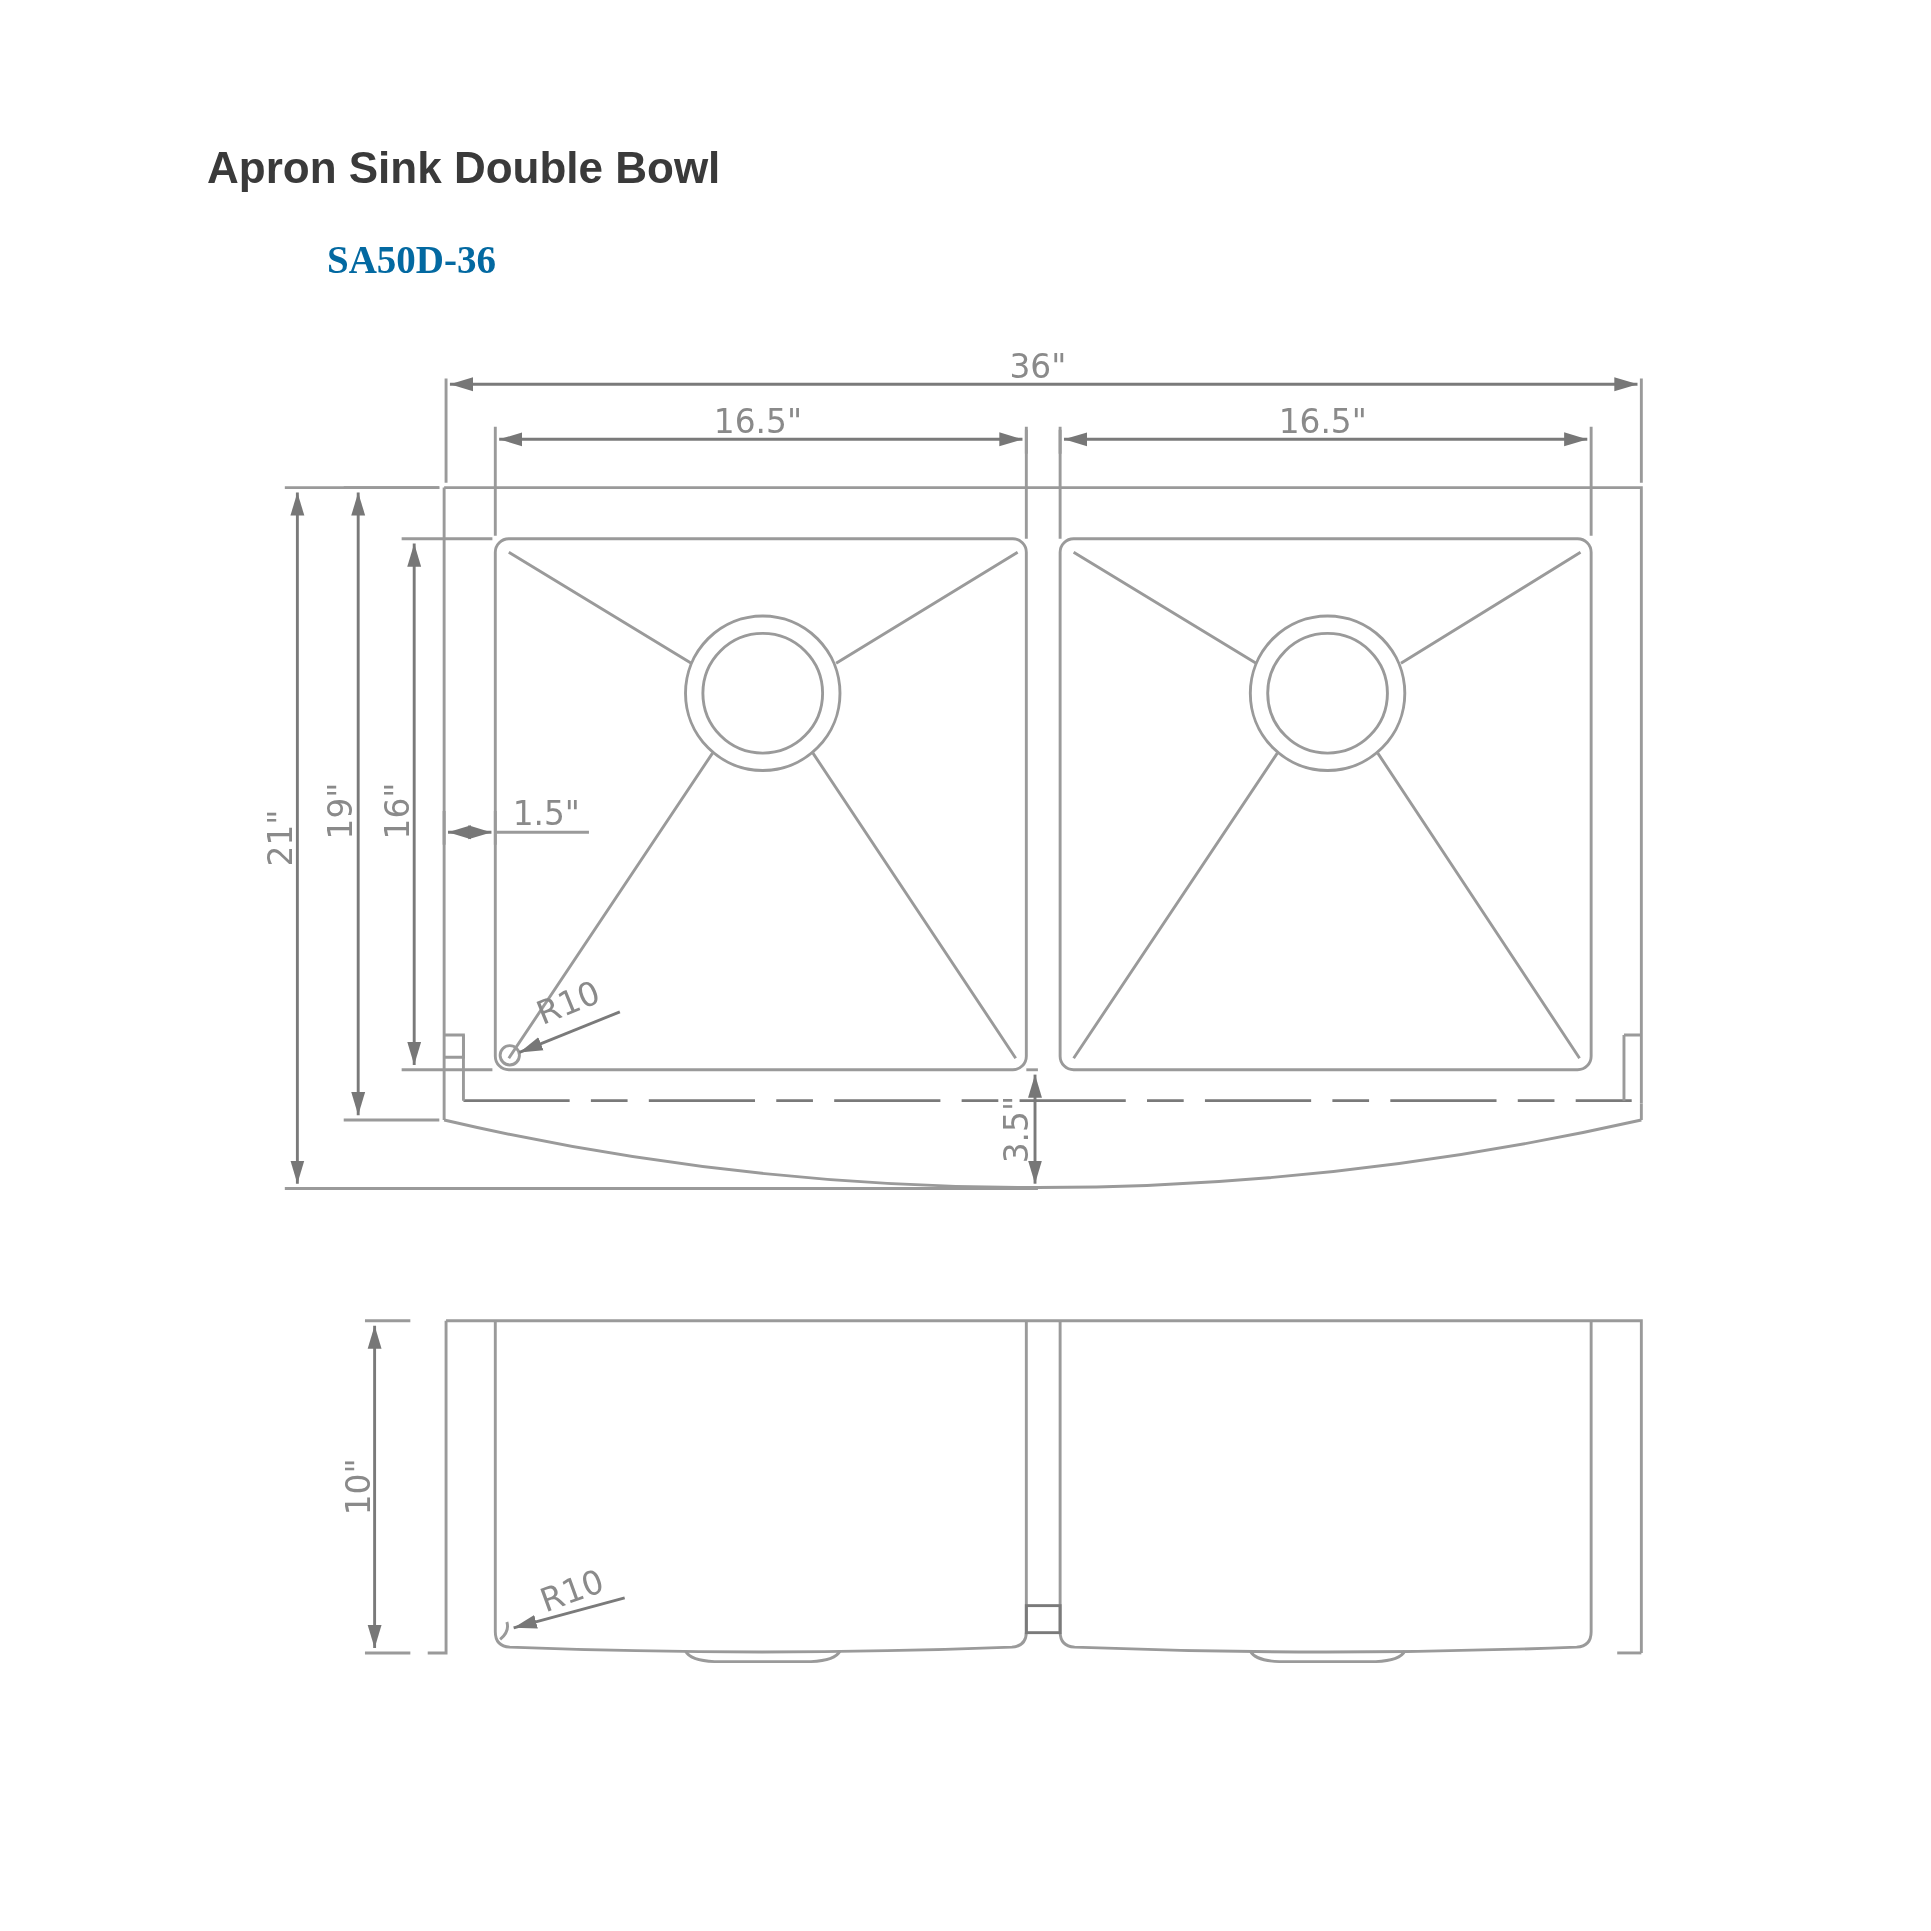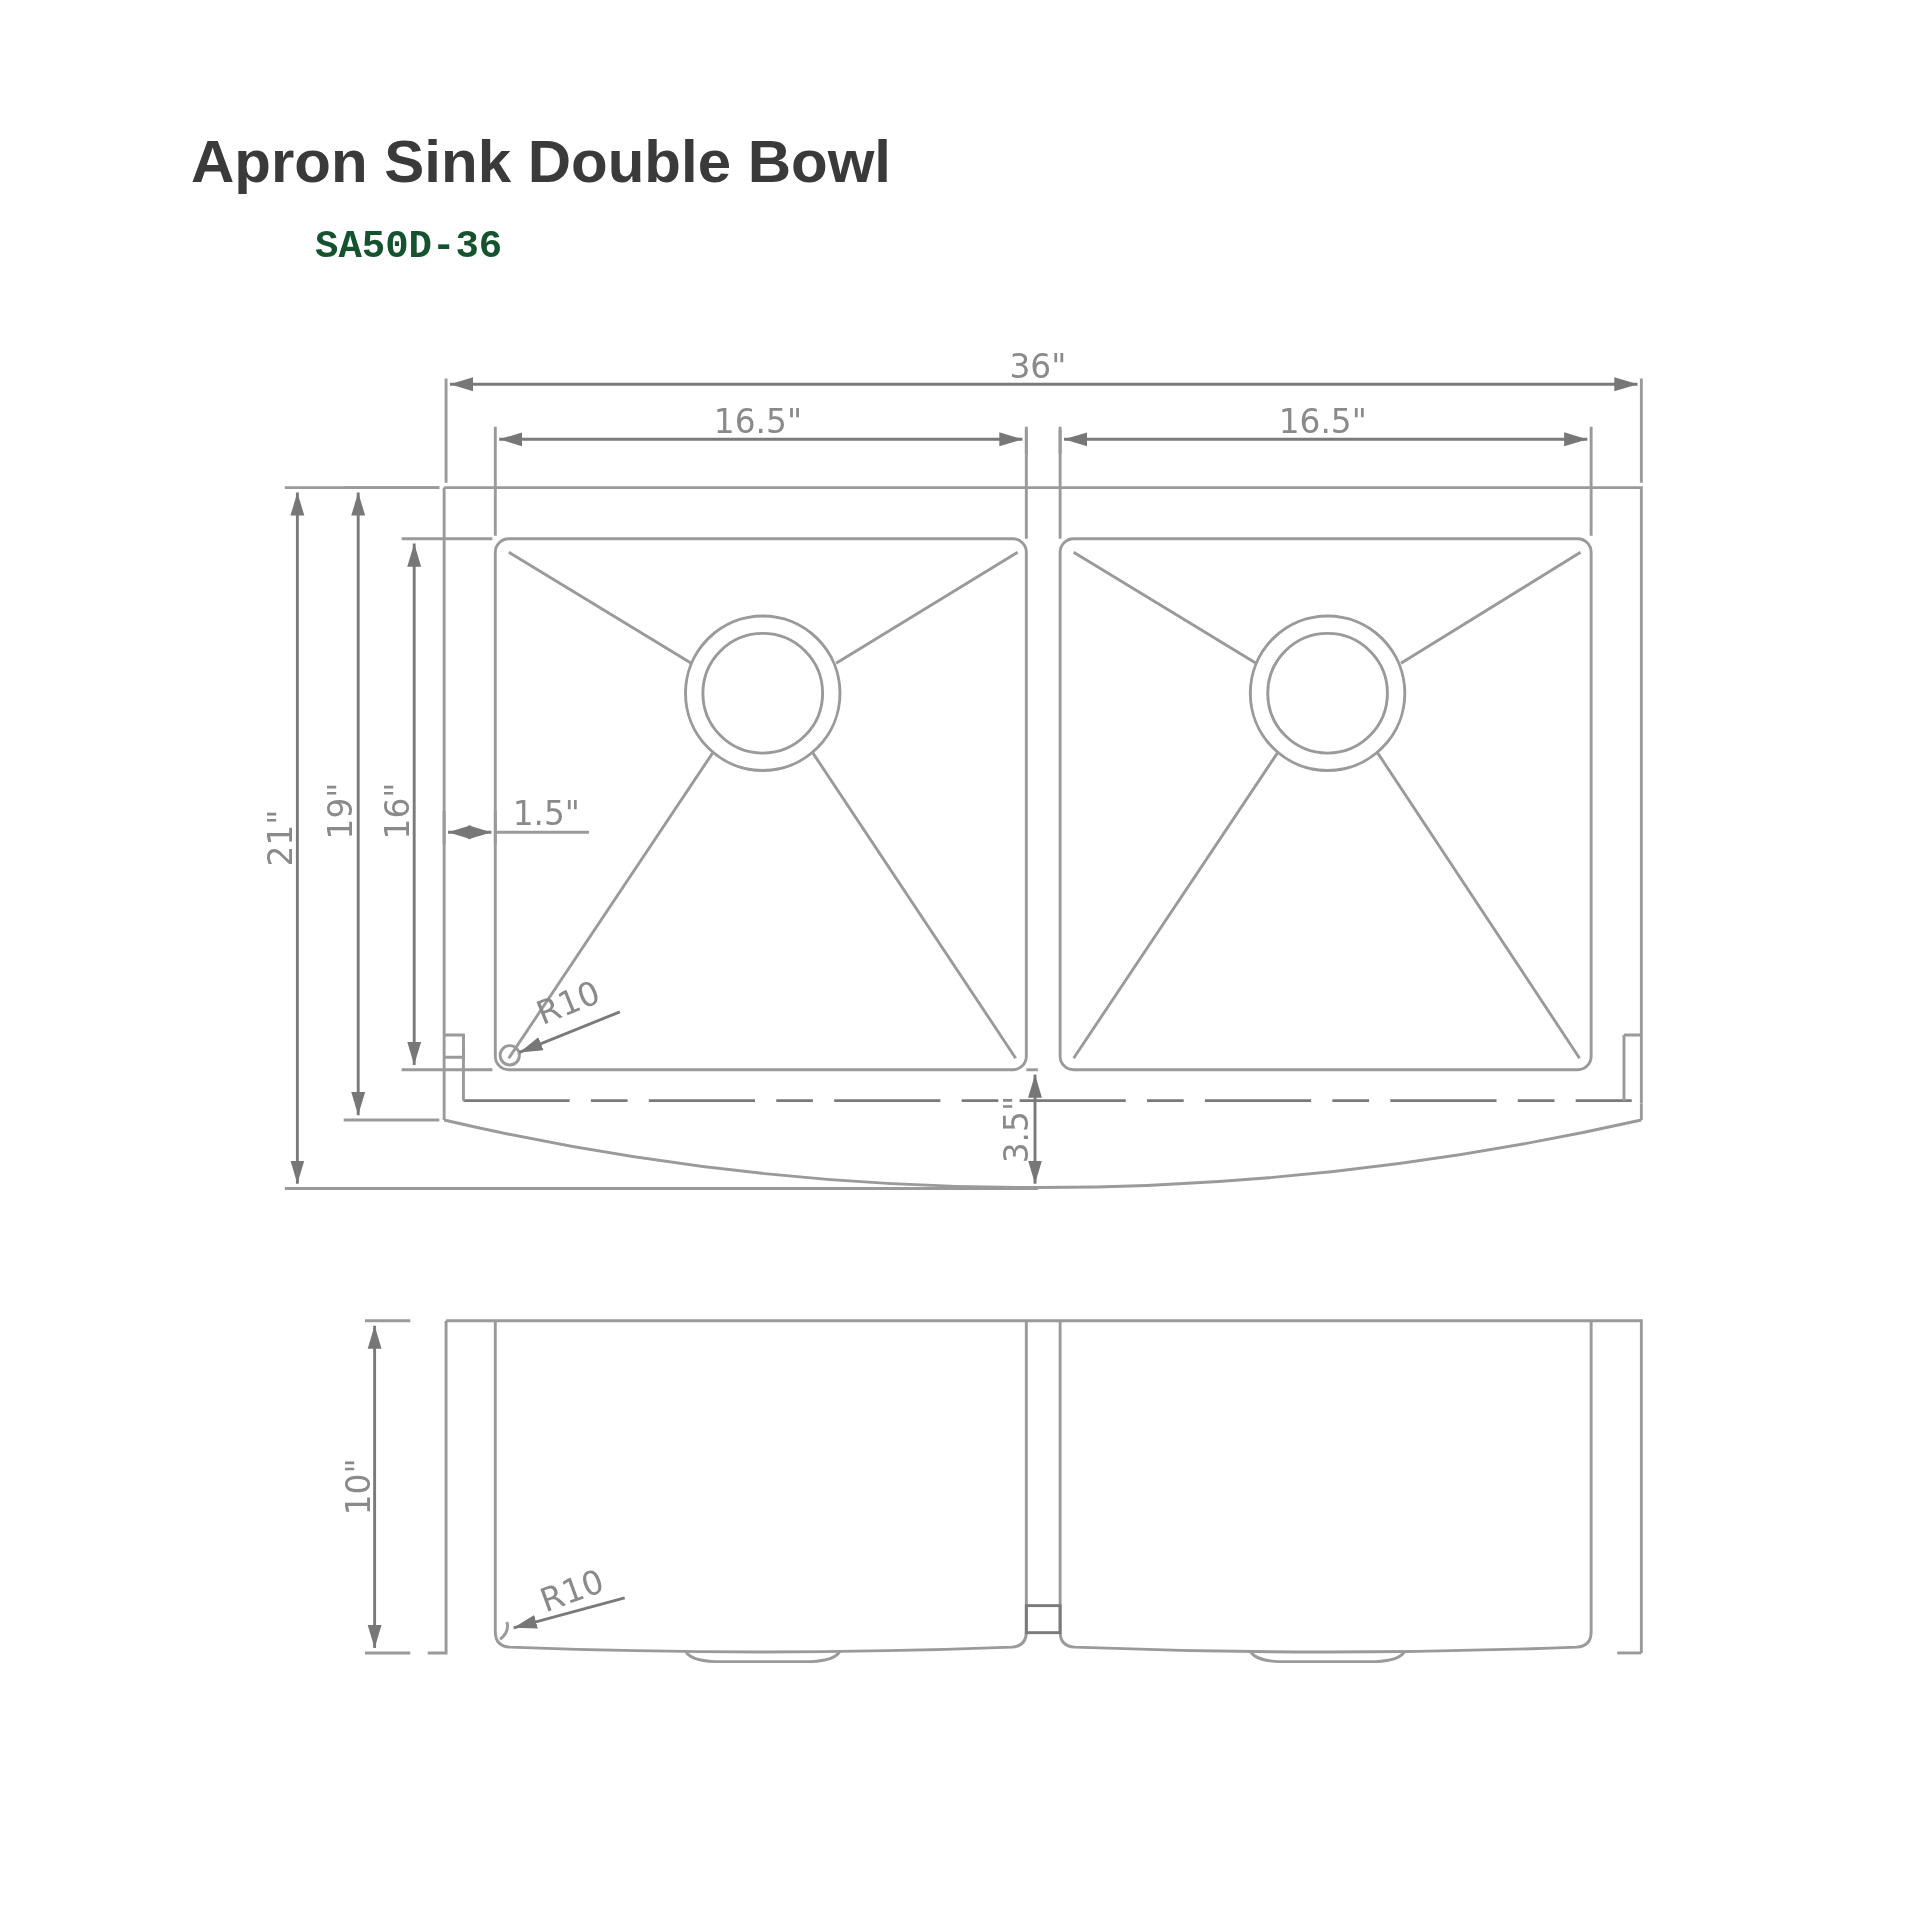--- a/index.html
+++ b/index.html
@@ -1,18 +1,18 @@
 <!DOCTYPE html>
 <html><head>
 <meta charset="utf-8">
 <style>
   html, body { margin: 0; padding: 0; background: #ffffff; }
   body { width: 1931px; height: 1931px; position: relative; overflow: hidden; font-family: "DejaVu Sans", sans-serif; }
-  .title { position: absolute; left: 191px; top: 127px; font-family: "Liberation Sans", sans-serif; font-weight: bold; font-size: 60px; color: #3a3a3a; letter-spacing: 0px; margin: 0; }
-  .model { position: absolute; left: 315px; top: 225px; font-family: Liberation Mono, monospace; font-weight: bold; font-size: 39px; color: #14532d; margin: 0; }
+  .title { position: absolute; left: 191px; top: 127px; font-family: "Liberation Sans", sans-serif; font-weight: bold; font-size: 44px; color: #3a3a3a; letter-spacing: 0px; margin: 16px; }
+  .model { position: absolute; left: 315px; top: 225px; font-family: Liberation Serif, serif; font-weight: bold; font-size: 39px; color: #0369a1; margin: 12px; }
   svg { position: absolute; left: 0; top: 0; }
   .ln { stroke: #9a9a9a; stroke-width: 3; fill: none; }
   .dk { stroke: #7a7a7a; stroke-width: 3; fill: none; }
   .dim text, text.dimtext { font-family: "DejaVu Sans", sans-serif; fill: #8a8a8a; font-size: 34px; }
 </style>
 </head>
 <body>
 
 <h1 class="title">Apron Sink Double Bowl</h1>
 <h2 class="model">SA50D-36</h2>

